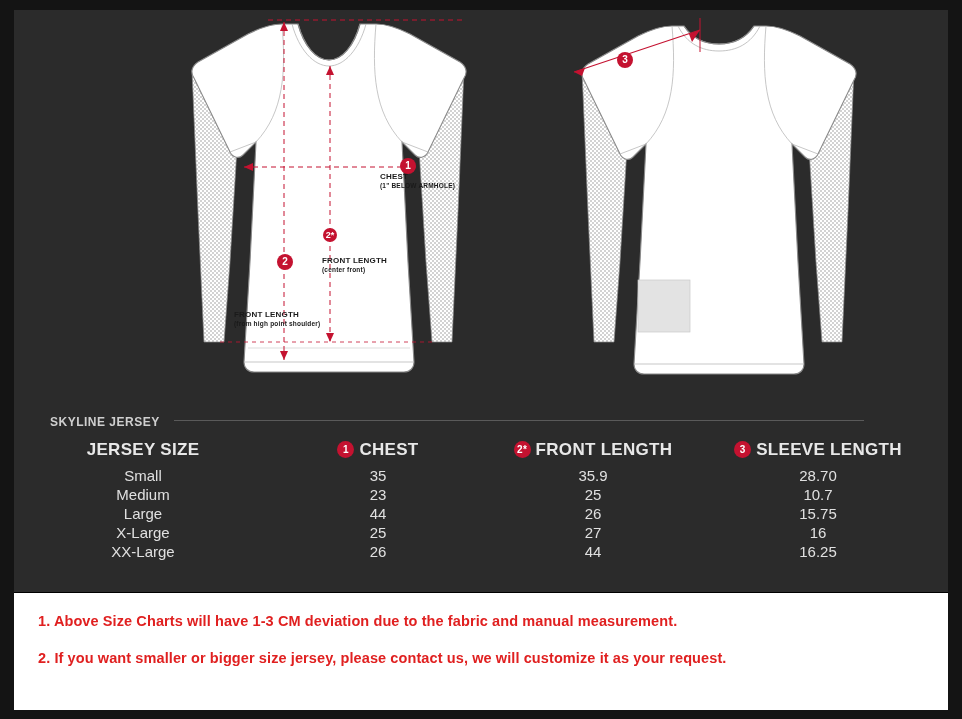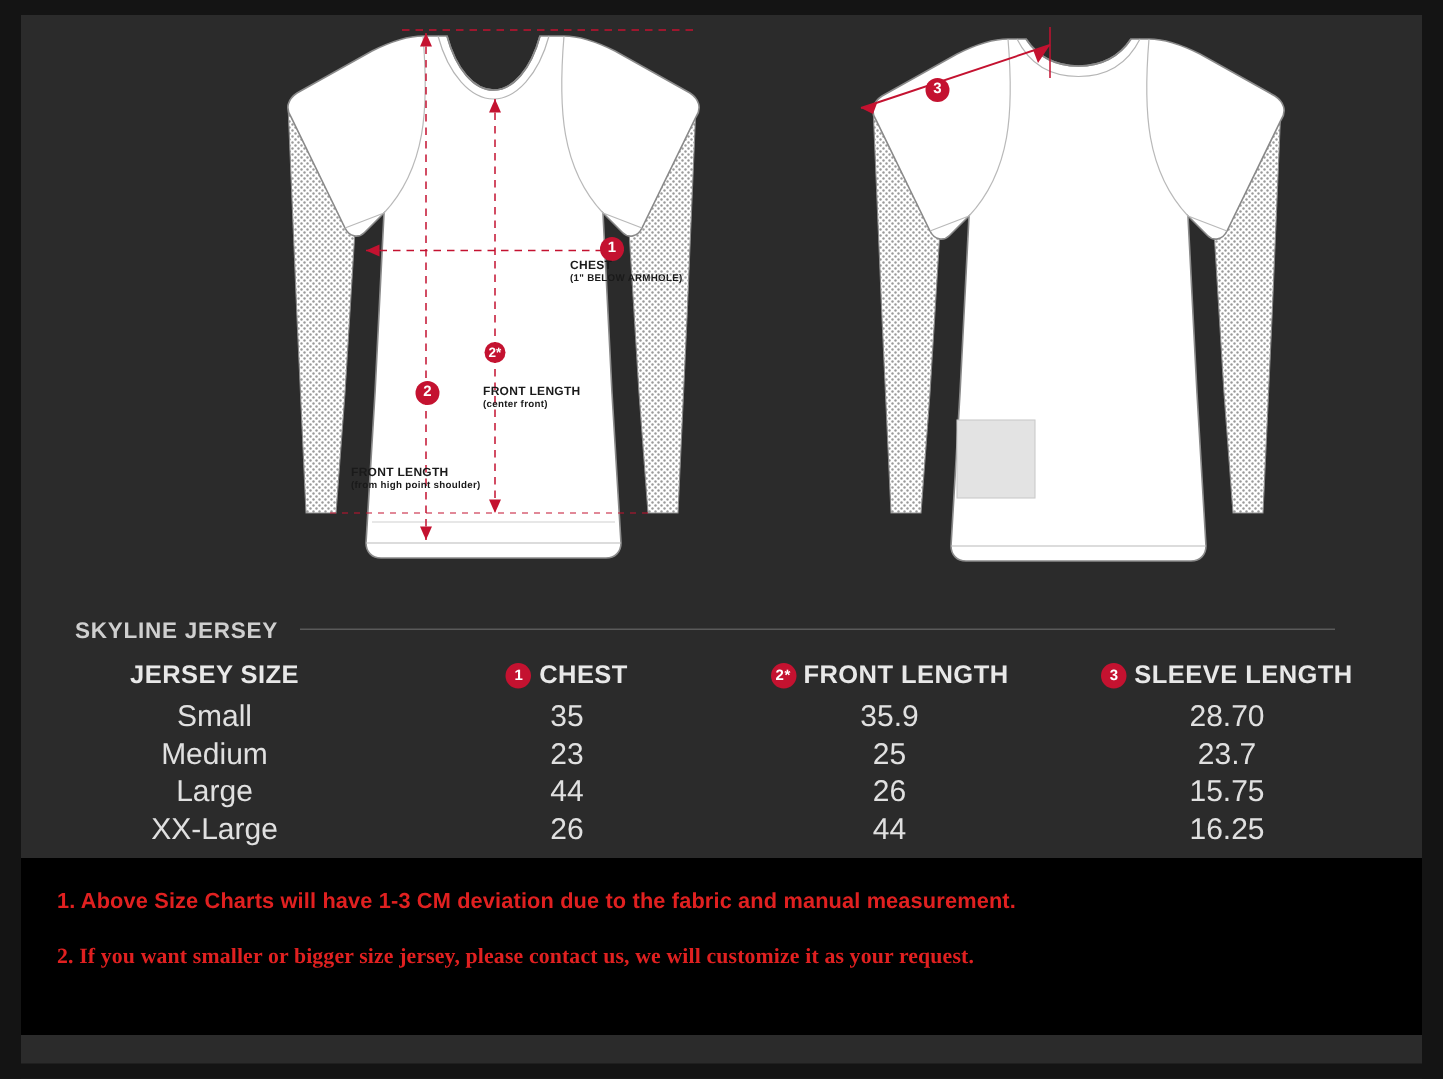--- a/index.html
+++ b/index.html
@@ -86,21 +86,21 @@
   
   .title-row {
     position: absolute;
     left: 50px;
     top: 412px;
     width: 880px;
     height: 22px;
   }
   .title-row .label {
     color: #cfcfcf;
-    font-size: 15px;
+    font-size: 12px;
     letter-spacing: .5px;
     font-weight: bold;
     display: inline-block;
     vertical-align: middle;
   }
   .title-row .rule {
     display: inline-block;
     vertical-align: middle;
     height: 1px;
     background: #5a5a5a;
@@ -131,50 +131,50 @@
     border-radius: 50%;
     background:#c41230;
     color:#fff;
     font-size: 10px;
     line-height: 17px;
     text-align:center;
     margin-right: 5px;
     vertical-align: 2px;
   }
   table.sizes td {
-    font-size: 20px;
+    font-size: 15px;
     padding: 1px 0;
     text-align: center;
     color: #e0e0e0;
   }
   table.sizes .c0 { width: 270px; }
   table.sizes .c1 { width: 200px; }
   table.sizes .c2 { width: 230px; }
   table.sizes .c3 { width: 220px; }
 
   
   .notes {
     position: absolute;
     left: 14px;
-    top: 572px;
+    top: 592px;
     width: 934px;
     height: 117px;
-    background: #000000;
+    background: #ffffff;
     border-top: 1px solid #000;
   }
   .note {
     color: #e02020;
     font-size: 14.5px;
     font-weight: bold;
     letter-spacing: .1px;
     position: absolute;
     left: 24px;
   }
   .note1 { top: 20px; }
-  .note2 { top: 57px; font-family: Liberation Serif, serif; }
+  .note2 { top: 57px; }
 </style>
 </head>
 <body>
 
 <div class="page">
 
   <div class="frame-top"></div>
   <div class="frame-left"></div>
   <div class="frame-right"></div>
   <div class="frame-bottom"></div>
@@ -342,29 +342,35 @@
       <tr>
         <td>Small</td>
         <td>35</td>
         <td>35.9</td>
         <td>28.70</td>
       </tr>
       <tr>
         <td>Medium</td>
         <td>23</td>
         <td>25</td>
-        <td>23.7</td>
+        <td>10.7</td>
       </tr>
       <tr>
         <td>Large</td>
         <td>44</td>
         <td>26</td>
         <td>15.75</td>
       </tr>
       <tr>
+        <td>X-Large</td>
+        <td>25</td>
+        <td>27</td>
+        <td>16</td>
+      </tr>
+      <tr>
         <td>XX-Large</td>
         <td>26</td>
         <td>44</td>
         <td>16.25</td>
       </tr>
     </tbody>
   </table>
 
   <div class="notes">
     <div class="note note1">1. Above Size Charts will have 1-3 CM deviation due to the fabric and manual measurement.</div>

